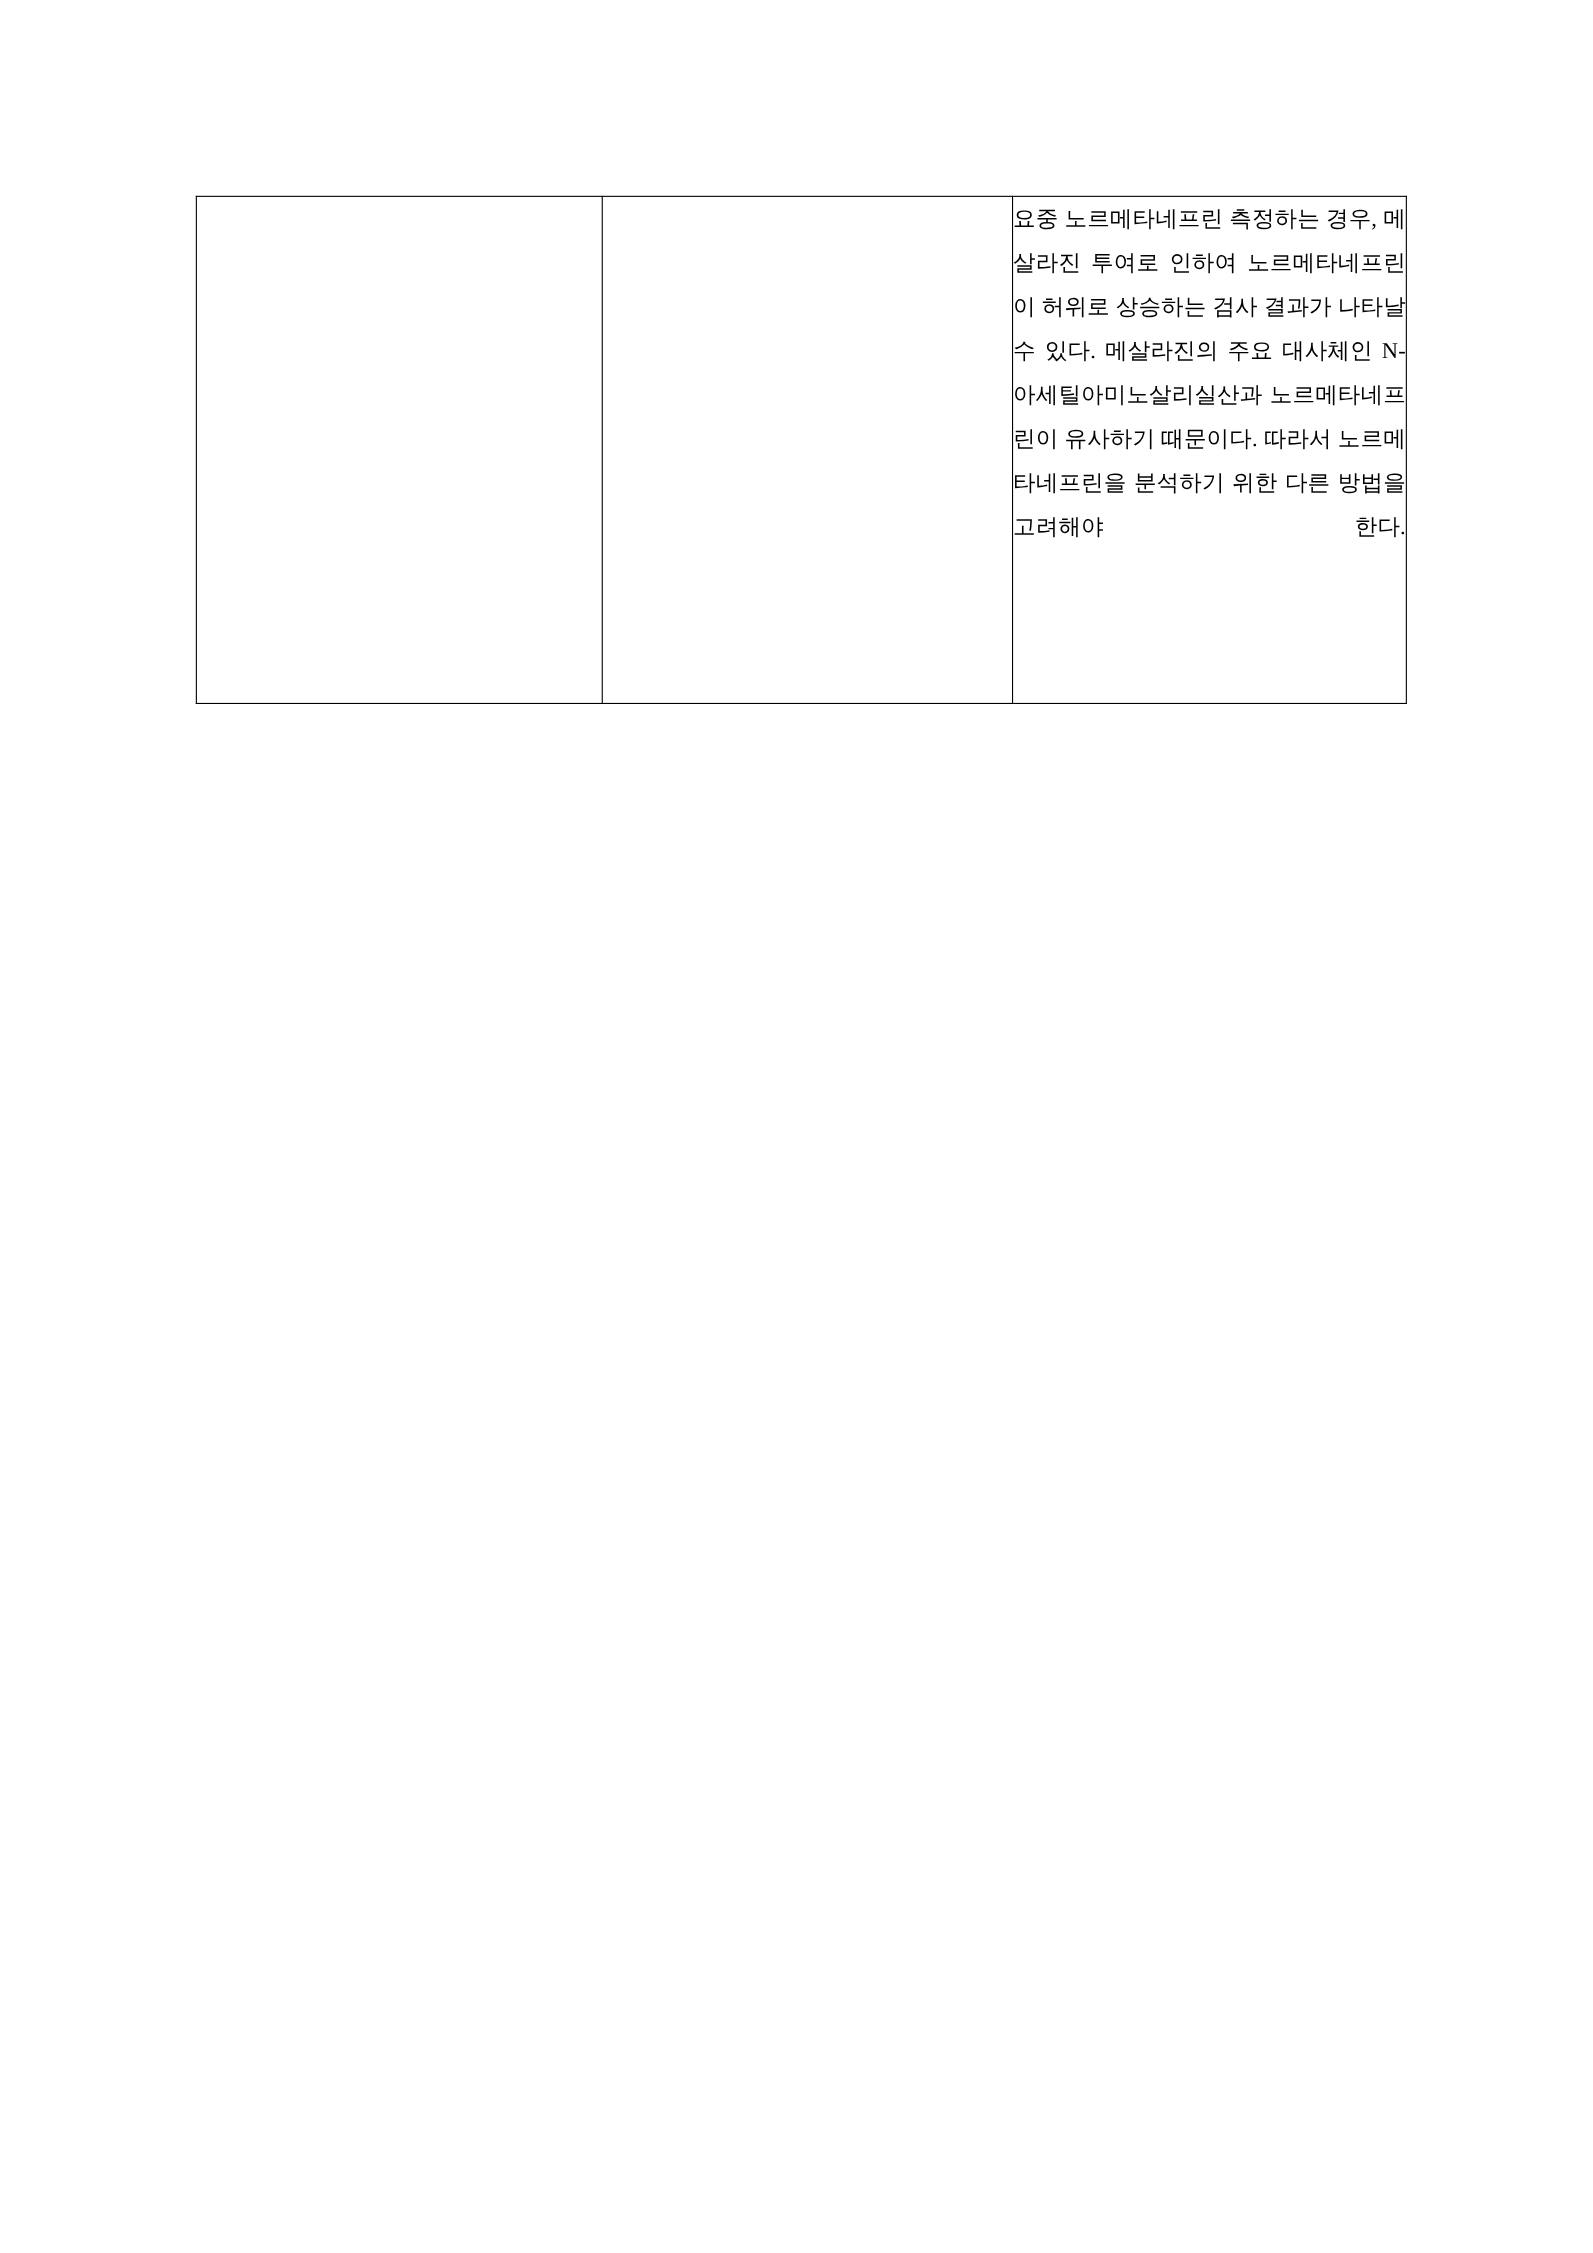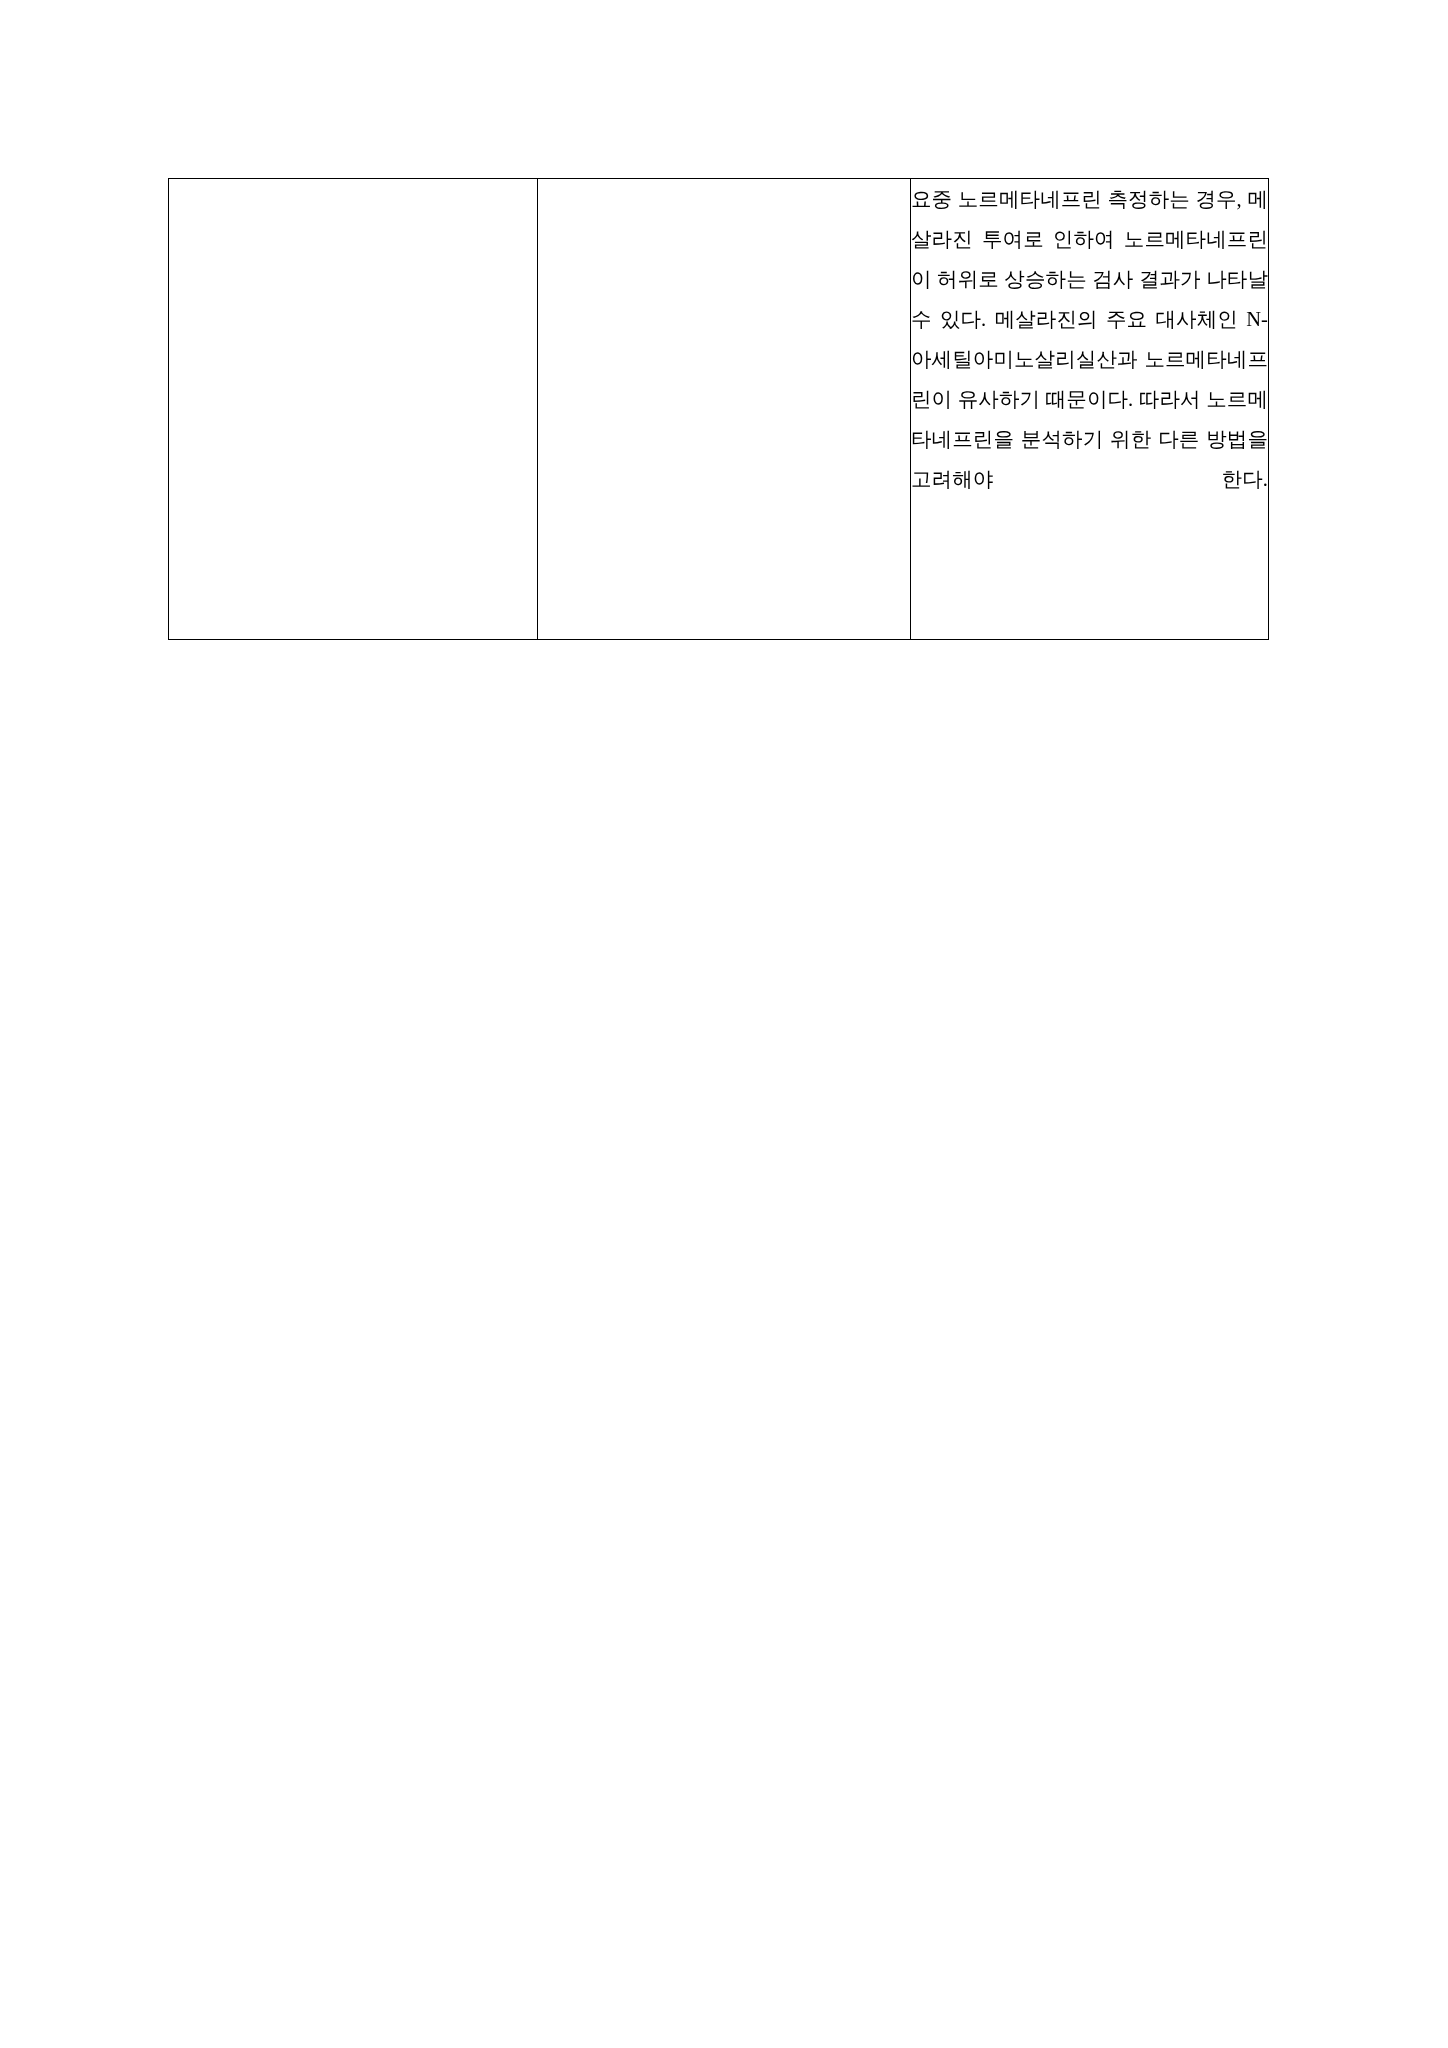--- a/index.html
+++ b/index.html
@@ -20,21 +20,21 @@
     position: absolute;
     left: 0;
     top: 0;
     width: 1448px;
     height: 2048px;
     background: #ffffff;
   }
 
   .doc-table {
     position: absolute;
-    left: 168px;
+    left: 178px;
     top: 178px;
     width: 1097px;
     border-collapse: collapse;
     table-layout: fixed;
   }
 
   .doc-table td {
     border: 1.5px solid #000000;
     vertical-align: top;
     padding: 0;

